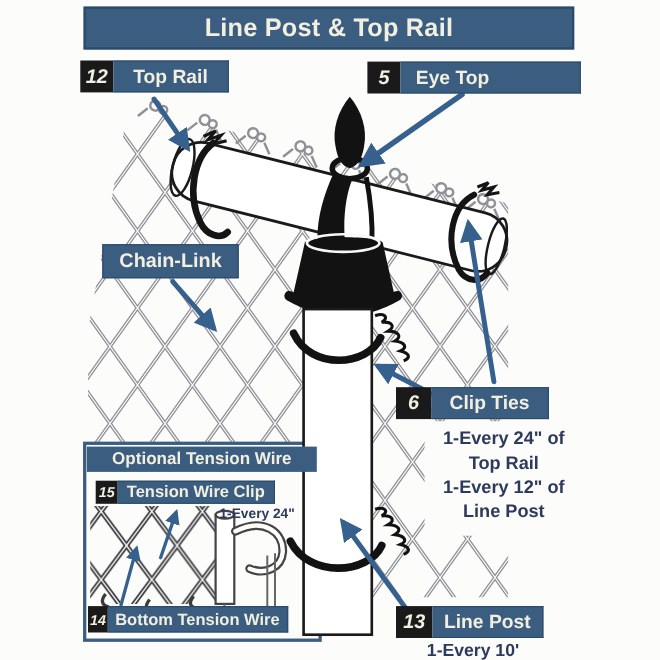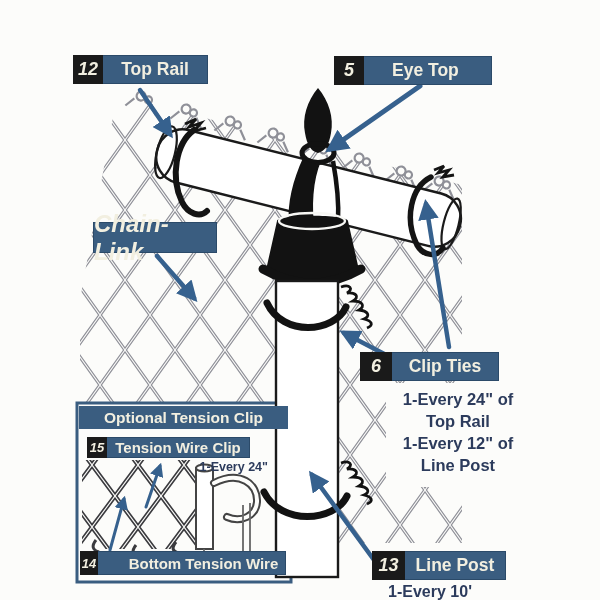--- a/index.html
+++ b/index.html
@@ -15,22 +15,22 @@
     background:var(--banner); border:2px solid var(--banner-border);
     color:var(--label-text); font-size:23px; font-weight:bold;
     display:flex; align-items:center; justify-content:center; letter-spacing:.2px;}
   .tag{position:absolute; display:flex; height:29px;}
   .tag .num{background:var(--number-bg); color:var(--label-text); font-weight:bold;
     font-size:18px; display:flex; align-items:center; justify-content:center;font-style:italic;}
   .tag .lbl{background:var(--banner); color:var(--label-text); font-weight:bold;
     font-size:17.5px; display:flex; align-items:center; justify-content:center;
     border:1px solid var(--banner-border); border-left:none;}
   .lbl.solo{position:absolute; border-left:1px solid var(--banner-border); display:flex;
-    background:var(--banner); color:var(--label-text); font-weight:bold; font-size:24px;
-    align-items:center; justify-content:center; border:1px solid var(--banner-border);font-style:italic;}
+    background:var(--banner); color:var(--label-text); font-weight:bold; font-size:18px;
+    align-items:center; justify-content:center; border:1px solid var(--banner-border);}
   .note{position:absolute; color:var(--note-text); font-weight:bold;
     font-size:16.5px; line-height:22px; text-align:center;}
   .note-line{white-space:nowrap;}
   .box-header{position:absolute; left:79px; top:406px; width:209px; height:23px;
     background:var(--banner); color:var(--label-text); font-weight:bold; font-size:15.5px;
     display:flex; align-items:center; justify-content:center;}
   .tag.small{height:21px;}
   .tag.small .num{font-size:13px;}
   .tag.small .lbl{font-size:15px;}
   .note.small{font-size:12.5px; line-height:15px; text-align:right;}
@@ -157,57 +157,58 @@
       <line x1="420" y1="86" x2="330" y2="149" stroke-width="5" marker-end="url(#ah)"></line>
       <line x1="157" y1="256" x2="194" y2="298" stroke-width="4.5" marker-end="url(#ah)"></line>
       <line x1="392" y1="358" x2="344" y2="333" stroke-width="4.5" marker-end="url(#ah)"></line>
       <line x1="449" y1="347" x2="426" y2="204" stroke-width="4.5" marker-end="url(#ah)"></line>
       <line x1="374" y1="560" x2="312" y2="475" stroke-width="4.5" marker-end="url(#ah)"></line>
       <line x1="110" y1="550" x2="124" y2="499" stroke-width="3" marker-end="url(#ah)"></line>
       <line x1="146" y1="507" x2="160" y2="466" stroke-width="3" marker-end="url(#ah)"></line>
     </g>
   </svg>
 
+  <div class="title">Line Post &amp; Top Rail</div>
 
   <div class="tag" style="left:73px; top:55px;">
     <span class="num" style="width:30px;">12</span>
     <span class="lbl" style="width:104px;">Top Rail</span>
   </div>
 
   <div class="tag" style="left:334px; top:56px;">
     <span class="num" style="width:30px;">5</span>
-    <span class="lbl" style="width:128px; justify-content:flex-start; padding-left:28px; box-sizing:border-box;">Eye Top</span>
+    <span class="lbl" style="width:164px; justify-content:flex-start; padding-left:14px; box-sizing:border-box;">Eye Top</span>
   </div>
 
   <div class="lbl solo" style="left:93px; top:222px; width:122px; height:29px;">Chain-Link</div>
 
   <div class="tag" style="left:360px; top:352px;">
     <span class="num" style="width:32px;">6</span>
     <span class="lbl" style="width:106px;">Clip Ties</span>
   </div>
 
   <div class="note" style="left:392px; top:388px; width:132px;">
     <div class="note-line">1-Every 24" of</div>
     <div class="note-line">Top Rail</div>
     <div class="note-line">1-Every 12" of</div>
     <div class="note-line">Line Post</div>
   </div>
 
-  <div class="tag" style="left:372px; top:551px;">
+  <div class="tag" style="left:360px; top:551px;">
     <span class="num" style="width:33px;">13</span>
     <span class="lbl" style="width:100px;">Line Post</span>
   </div>
   <div class="note" style="left:367px; top:581px; width:126px; font-size:16px;">1-Every 10'</div>
 
-  <div class="box-header">Optional Tension Clip</div>
+  <div class="box-header">Optional Tension Wire</div>
 
   <div class="tag small" style="left:87px; top:437px;">
     <span class="num" style="width:20px;">15</span>
     <span class="lbl" style="width:142px;">Tension Wire Clip</span>
   </div>
   <div class="note small" style="left:168px; top:460px; width:100px;">1-Every 24"</div>
 
   <div class="tag small" style="left:80px; top:551px; height:24px;text-align:right;">
     <span class="num" style="width:18px;">14</span>
-    <span class="lbl" style="width:163px;padding-left:24px;">Bottom Tension Wire</span>
+    <span class="lbl" style="width:163px;">Bottom Tension Wire</span>
   </div>
 
 </div>
 
 </body></html>

